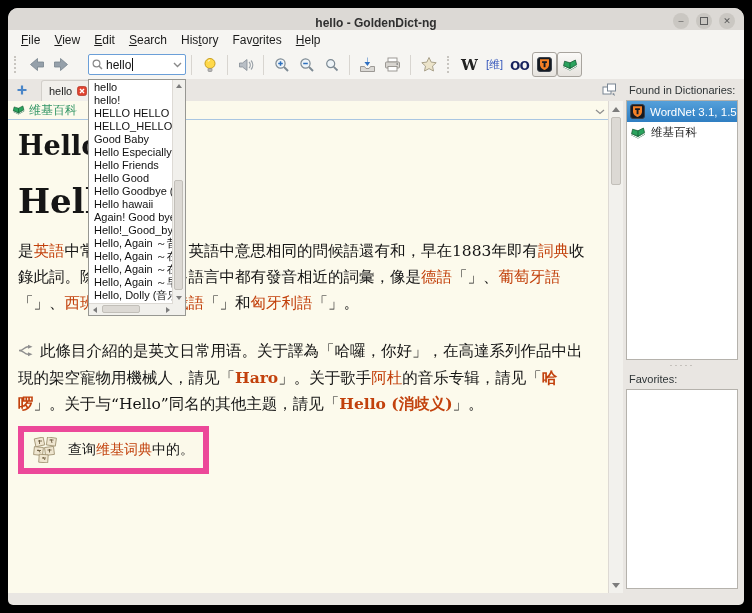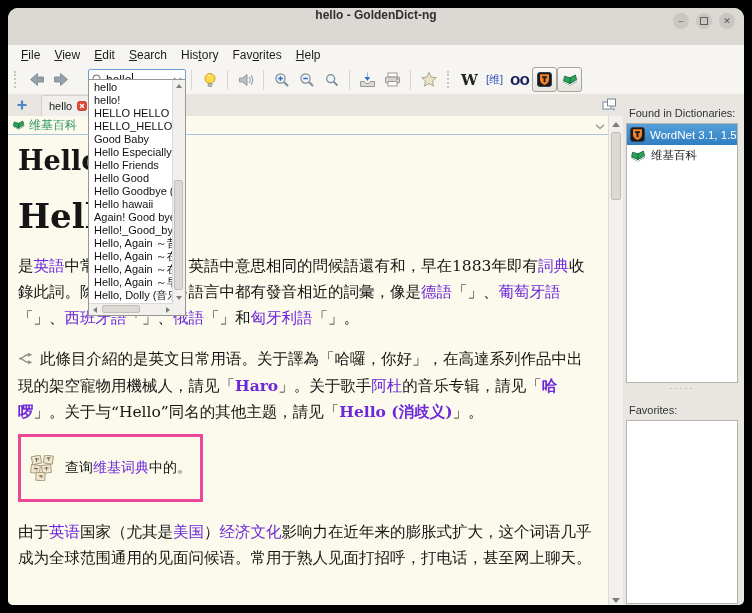--- a/index.html
+++ b/index.html
@@ -1,21 +1,21 @@
 <!DOCTYPE html>
 <html><head>
 <meta charset="utf-8">
 <style>
   html,body{margin:0;padding:0;}
   body{width:752px;height:613px;background:#000;font-family:"Liberation Sans",sans-serif;-webkit-font-smoothing:antialiased;}
   .screen{position:relative;width:752px;height:613px;background:#000;overflow:hidden;}
   .window{position:absolute;left:8px;top:8px;width:736px;height:597px;background:#e9e6e2;border-radius:10px 10px 5px 5px;overflow:hidden;}
 
   
-  .titlebar{height:37px;background:#dcd9d5;position:relative;display:flex;align-items:flex-start;justify-content:center;}
+  .titlebar{height:22px;background:#dcd9d5;position:relative;display:flex;align-items:flex-end;justify-content:center;}
   .titlebar .title{font-size:12px;font-weight:bold;color:#2f2f2f;}
   .winbtns{position:absolute;right:9px;top:5px;display:flex;gap:7px;}
   .winbtn{width:16px;height:16px;border-radius:50%;background:#cac7c2;display:flex;align-items:center;justify-content:center;color:#5b5b5b;font-size:9px;line-height:1;cursor:default;}
   .winbtn .sq{width:6px;height:6px;border:1px solid #5b5b5b;display:block;}
 
   
   .menubar{height:20px;background:#f6f5f2;display:flex;align-items:center;padding-left:6px;}
   .menu-item{font-size:12px;color:#1c1c1c;padding:1px 7px;}
   .menu-item u{text-decoration:underline;}
 
@@ -44,25 +44,25 @@
 
   .article{flex:1;position:relative;background:#fcfaec;overflow:hidden;}
   .dict-header{height:18px;display:flex;align-items:center;gap:4px;padding-left:4px;border-bottom:1px solid #a9c6e2;margin-right:14px;}
   .dict-header .dict-name{font-size:12px;color:#2f9463;}
   .hdr-chevron{margin-left:auto;margin-right:4px;}
 
   .content{padding:2px 26px 0 10px;font-family:"DejaVu Serif","Liberation Serif",serif;color:#151515;}
   .h1a{font-size:27px;font-weight:bold;margin:8px 0 0 0;}
   .h1b{font-size:34px;font-weight:bold;margin:20px 0 0 0;}
   .para{font-size:15.5px;line-height:26px;margin:17px 0 0 0;}
-  .hatnote{margin-top:15px;}
+  .hatnote{margin-top:22px;}
   .hat-icon{display:inline-block;vertical-align:-1px;margin-right:4px;}
-  .lnk{color:#6d28d9;}
+  .lnk{color:#c2410c;}
   .b{font-weight:bold;}
-  .wikt-box{display:inline-flex;align-items:center;gap:7px;border:3px solid #ec4899;background:#fbf9ea;padding:18px 9px;margin-top:9px;}
+  .wikt-box{display:inline-flex;align-items:center;gap:7px;border:6px solid #ec4899;background:#fbf9ea;padding:5px 9px;margin-top:9px;}
   .wikt-box .wikt-text{font-size:14px;}
 
   
   .vscroll{position:absolute;right:0;top:0;bottom:0;width:14px;background:#f2f1ed;border-left:1px solid #ddd9d4;}
   .vscroll .sb-btn{position:absolute;left:0;width:14px;height:14px;display:flex;align-items:center;justify-content:center;}
   .vscroll .up{top:1px;}
   .vscroll .down{bottom:1px;}
   .vscroll .thumb{position:absolute;left:2px;width:10px;border-radius:2px;background:#dcd9d4;border:1px solid #c2bfb9;box-sizing:border-box;}
   .tri-up{width:0;height:0;border-left:4px solid transparent;border-right:4px solid transparent;border-bottom:5px solid #7c7c7c;}
   .tri-down{width:0;height:0;border-left:4px solid transparent;border-right:4px solid transparent;border-top:5px solid #7c7c7c;}
@@ -80,21 +80,21 @@
   .dd-vscroll .thumb{position:absolute;left:1px;width:9px;top:100px;height:110px;background:#dcd9d4;border:1px solid #c2bfb9;border-radius:2px;box-sizing:border-box;}
   .dd-hscroll{position:absolute;left:0;right:12px;bottom:0;height:11px;background:#f1f0ec;border-top:1px solid #dddad5;}
   .dd-hscroll .sb-btn{position:absolute;top:0;width:11px;height:11px;display:flex;align-items:center;justify-content:center;}
   .dd-hscroll .left{left:0;}
   .dd-hscroll .right{right:0;}
   .dd-hscroll .thumb{position:absolute;left:13px;top:1px;width:38px;height:8px;background:#dcd9d4;border:1px solid #c2bfb9;border-radius:2px;box-sizing:border-box;}
   .dd-corner{position:absolute;right:0;bottom:0;width:12px;height:11px;background:#f1f0ec;}
 
   
   .sidebar{width:112px;display:flex;flex-direction:column;padding:2px 6px 0 3px;}
-  .side-label{font-size:11px;color:#2e3436;margin:11px 0 4px 3px;white-space:nowrap;}
+  .side-label{font-size:11px;color:#2e3436;margin:3px 0 4px 3px;white-space:nowrap;}
   .listbox{background:#fff;border:1px solid #b5b2ac;box-sizing:border-box;}
   .found-box{height:260px;overflow:hidden;}
   .fav-box{flex:1;margin-bottom:4px;}
   .dict-item{height:21px;display:flex;align-items:center;gap:5px;padding:0 3px;font-size:11.5px;color:#1b1b1b;white-space:nowrap;overflow:hidden;}
   .dict-item.sel{background:linear-gradient(#55a0da,#2f7ec2);color:#fff;}
   .splitter{height:10px;display:flex;align-items:center;justify-content:center;color:#9a978f;font-size:9px;letter-spacing:2px;line-height:4px;}
   .icon-cell{display:flex;align-items:center;justify-content:center;}
 </style>
 </head>
 <body>
@@ -323,21 +323,20 @@
                       <path d="M5 4 h4 M6.5 3 v4"></path>
                       <path d="M16.5 3 h4 M18 2 l1 4"></path>
                       <path d="M4 13.5 h4 M5 12.5 l2 3"></path>
                       <path d="M14.5 13 h4 M16.5 12 v3.5"></path>
                       <path d="M9 21 h4 M10 20 l2 3"></path>
                     </g>
                   </svg>
                 </span>
               <span class="wikt-text"><span>查询</span><span class="lnk">维基词典</span><span>中的。</span></span>
             </div>
-            <p class="para"><span>由于</span><span class="lnk">英语</span><span>国家（尤其是</span><span class="lnk">美国</span><span>）</span><span class="lnk">经济文化</span><span>影响力在近年来的膨胀式扩大，这个词语几乎成为全球范围通用的见面问候语。常用于熟人见面打招呼，打电话，甚至网上聊天。</span></p>
             
             
           </div>
 
           <div class="vscroll">
             <div class="sb-btn up">
                 <span class="tri-up"></span>
               </div>
             <div class="thumb" style="top:16px;height:68px;"></div>
             <div class="sb-btn down">

